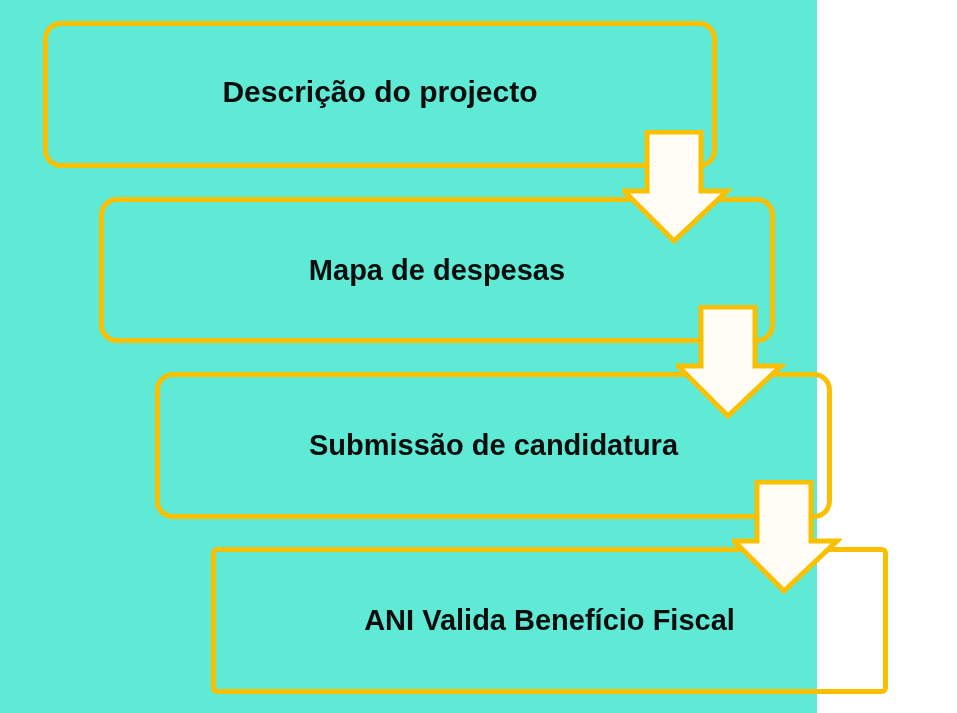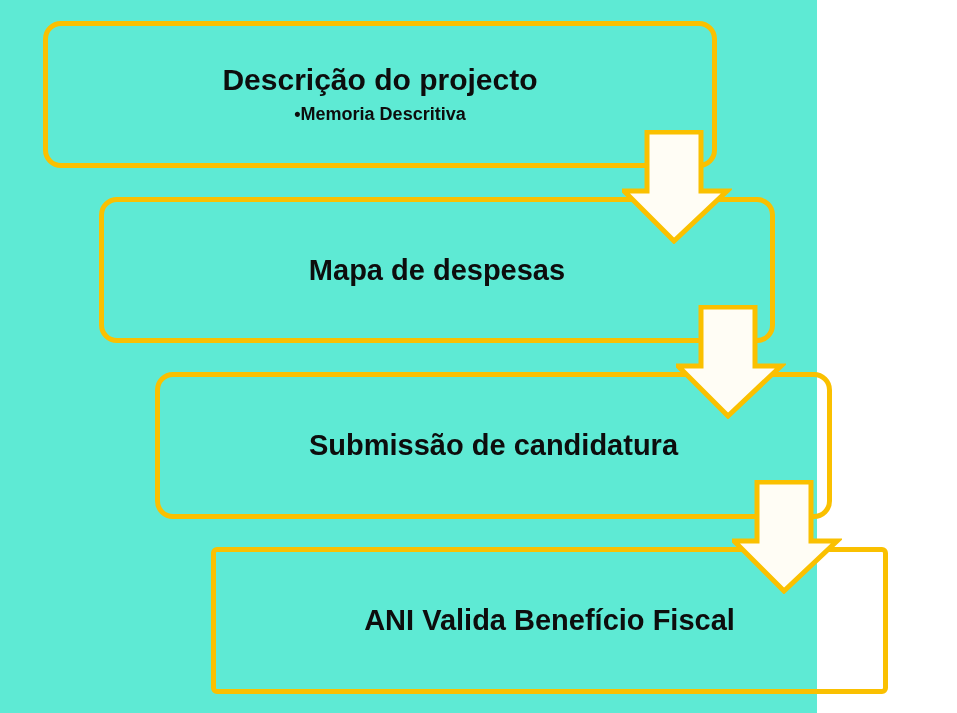--- a/index.html
+++ b/index.html
@@ -66,21 +66,20 @@
 </style>
 </head>
 <body>
 
 <div id="canvas">
 
   <div class="node" id="node-1" style="left:43px; top:21px; width:674px; height:147px;
               border-width:5px; border-color:#FAC000; border-radius:18px;">
     <div class="node-title">Descrição do projecto</div>
     <ul class="sub-list">
-      <li class="node-sub">•Memoria Descritiva</li>
     </ul>
   </div>
 
   <div class="node" id="node-2" style="left:99px; top:197px; width:676px; height:146px;
               border-width:5px; border-color:#FAC000; border-radius:18px;">
     <div class="node-title" style="font-size:29px;">Mapa de despesas</div>
   </div>
 
   <div class="node" id="node-3" style="left:155px; top:372px; width:677px; height:147px;
               border-width:5px; border-color:#FAC000; border-radius:18px;">

